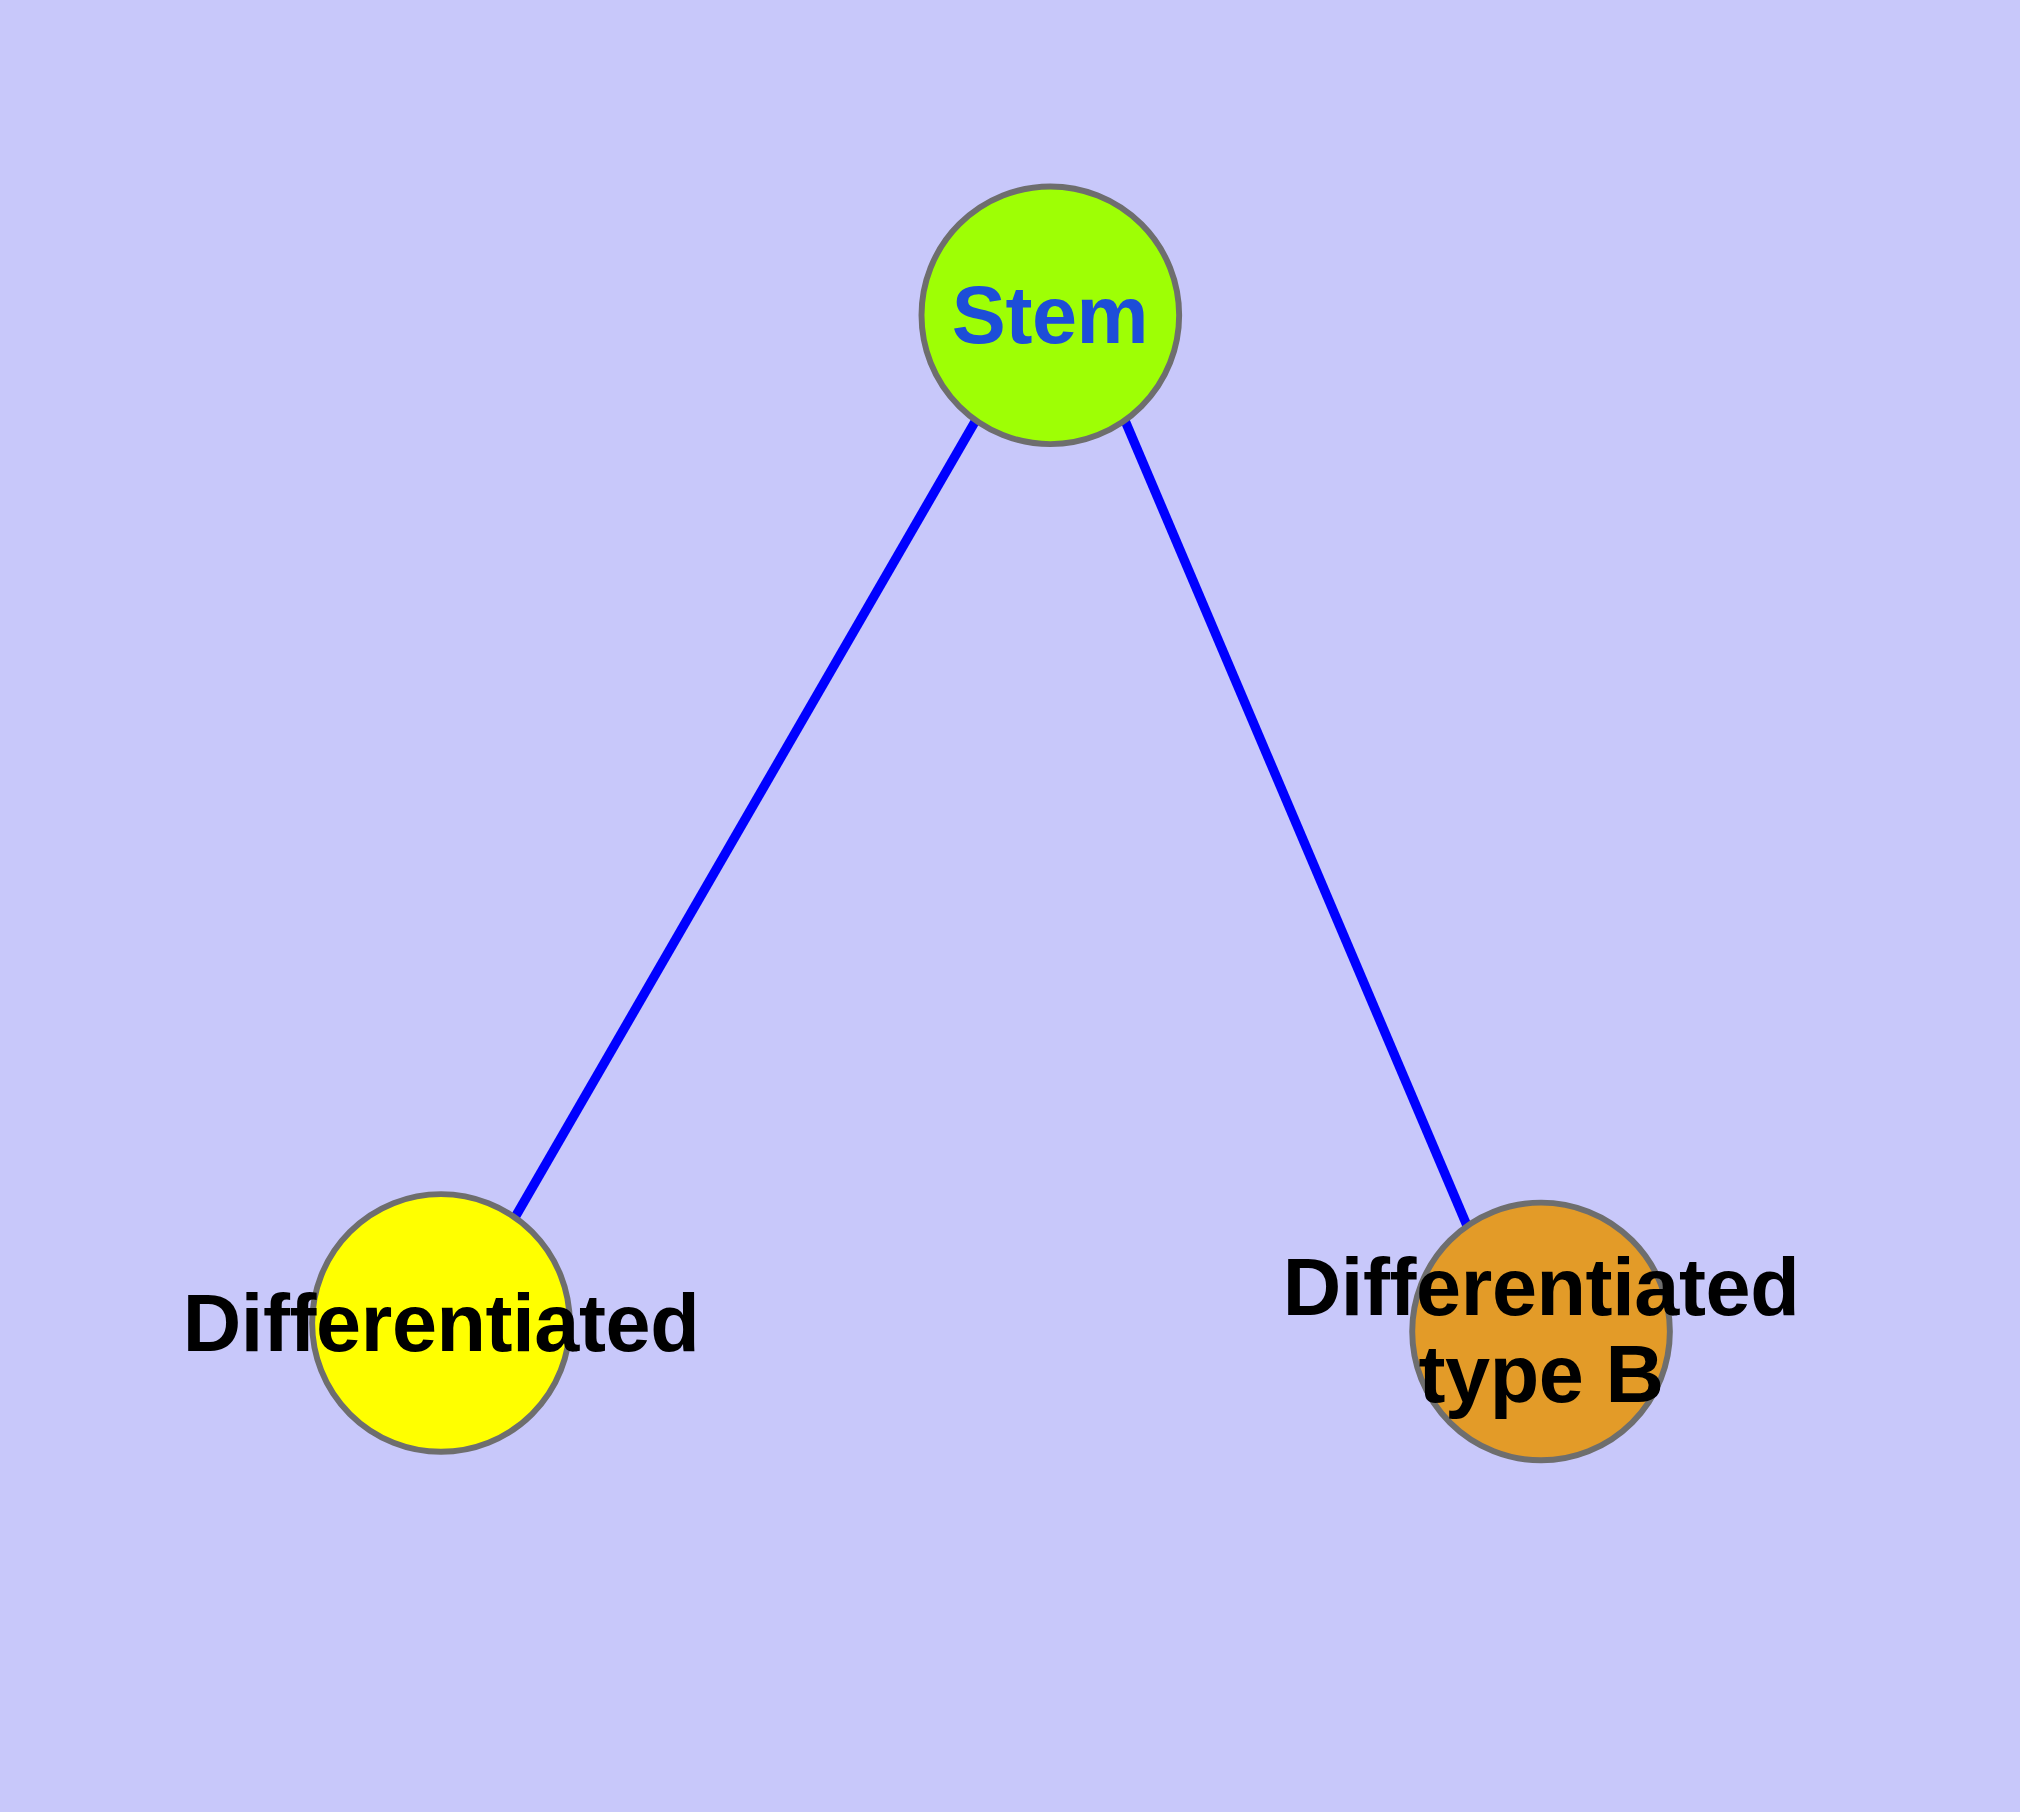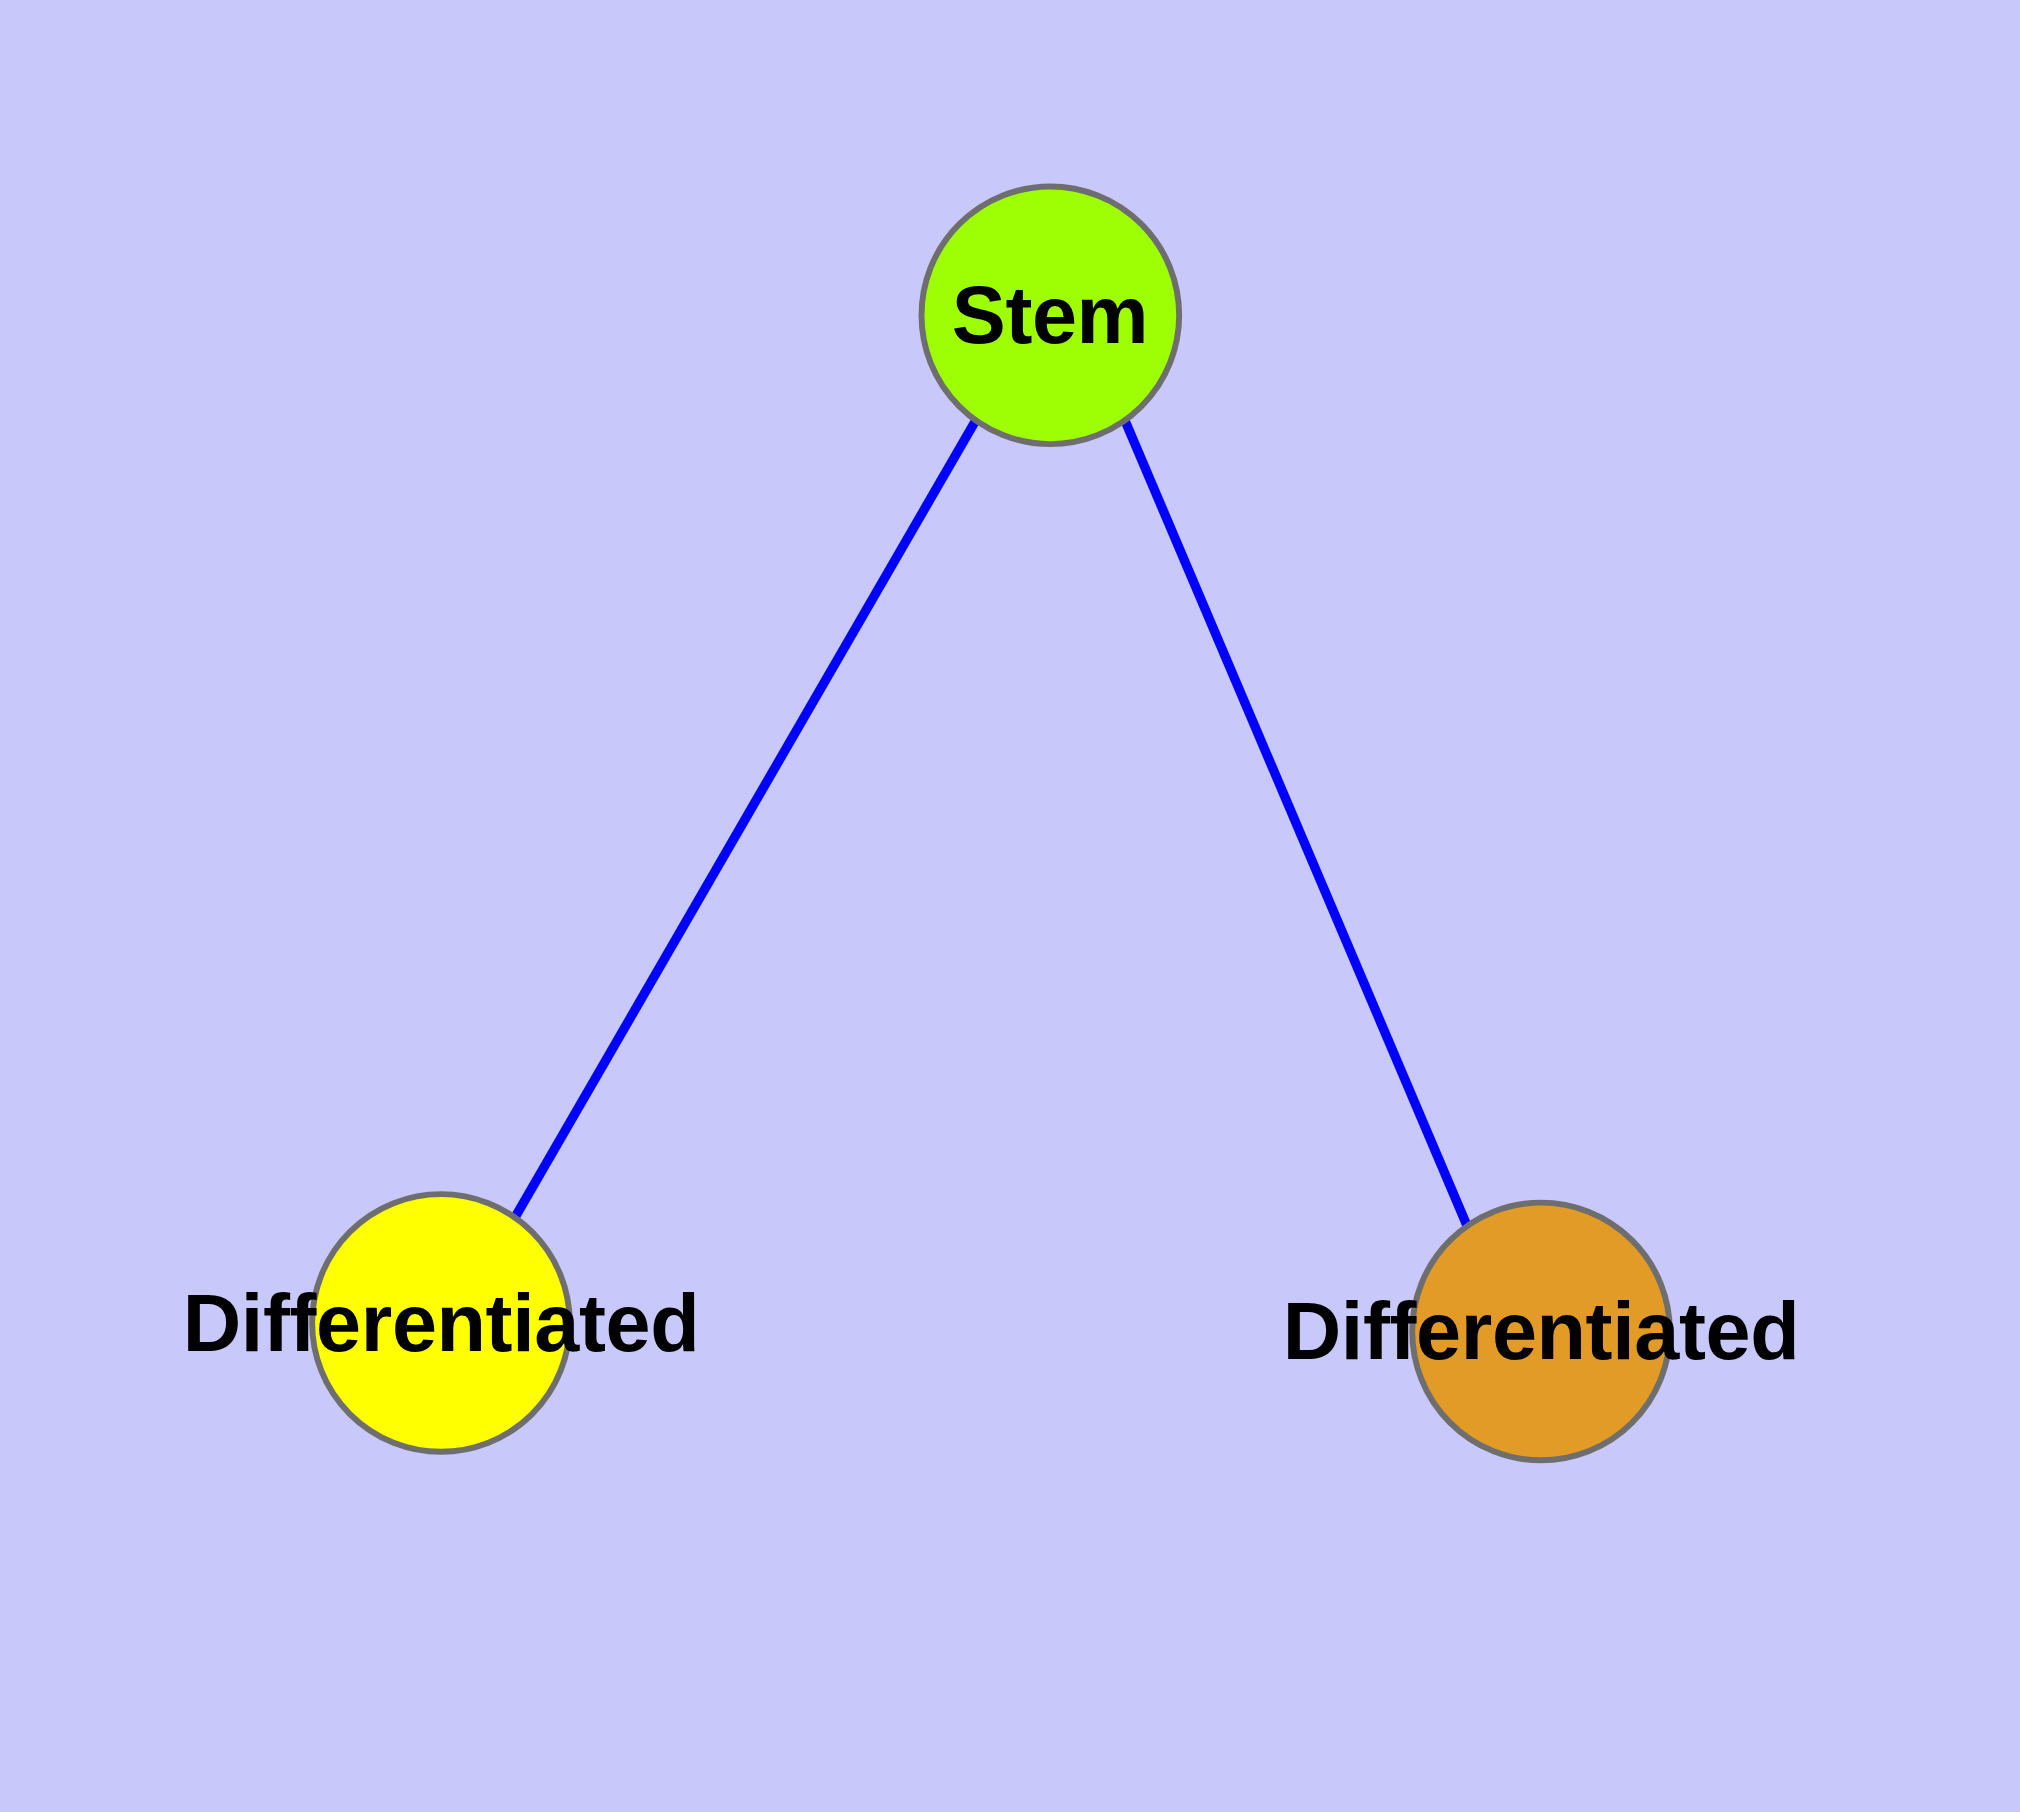--- a/index.html
+++ b/index.html
@@ -47,24 +47,25 @@
       <line class="graph-edge" x1="1151" y1="496" x2="607" y2="1437" stroke="#0000ff" stroke-width="11"></line>
       <line class="graph-edge" x1="1327" y1="496" x2="1731" y2="1447" stroke="#0000ff" stroke-width="11"></line>
     </g>
     <g>
       <circle class="graph-node" cx="1239" cy="372" r="152" fill="#9eff05" stroke="#6e6e6e" stroke-width="7"></circle>
       <circle class="graph-node" cx="520" cy="1561" r="152" fill="#ffff00" stroke="#6e6e6e" stroke-width="7"></circle>
       <circle class="graph-node" cx="1818" cy="1571" r="152" fill="#e39b28" stroke="#6e6e6e" stroke-width="7"></circle>
     </g>
   </svg>
 
-  <div class="node-label" style="left: 1050px; top: 315px; color: #000000;">
+  <div class="node-label" style="left: 1050px; top: 315px; color: #1d4ed8;">
       <div>Stem</div>
     </div>
   <div class="node-label" style="left: 441px; top: 1323px; color: rgb(0, 0, 0);">
       <div>Differentiated</div>
     </div>
   <div class="node-label" style="left: 1541px; top: 1331px; color: rgb(0, 0, 0);">
       <div>Differentiated</div>
+      <div>type B</div>
     </div>
 
 </div>
 
 
 </body></html>

